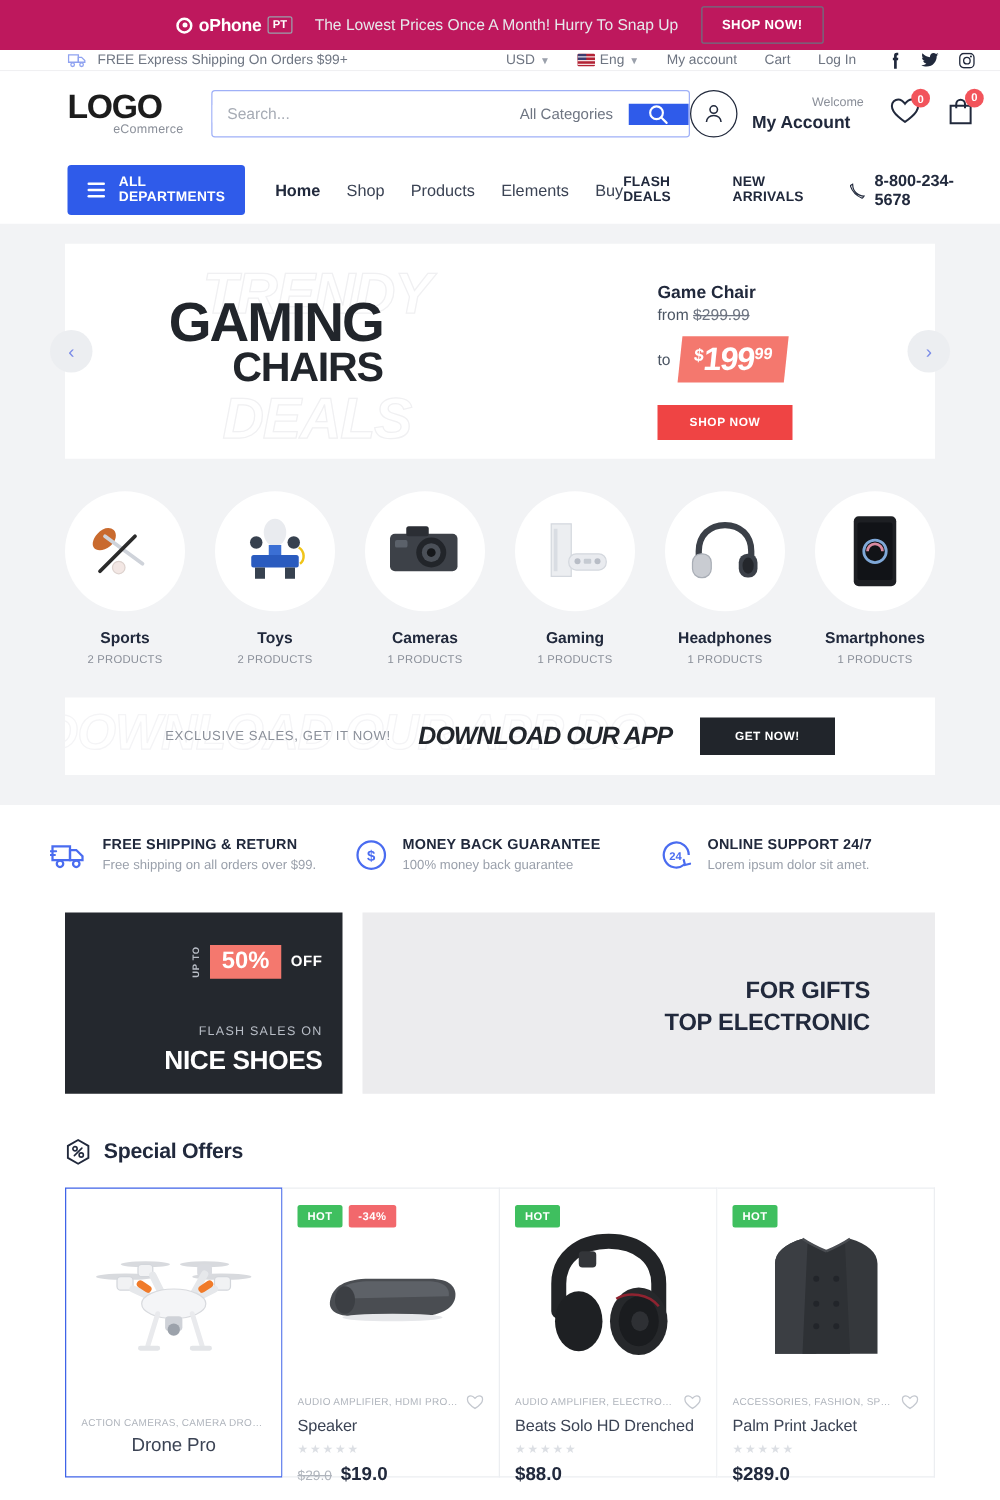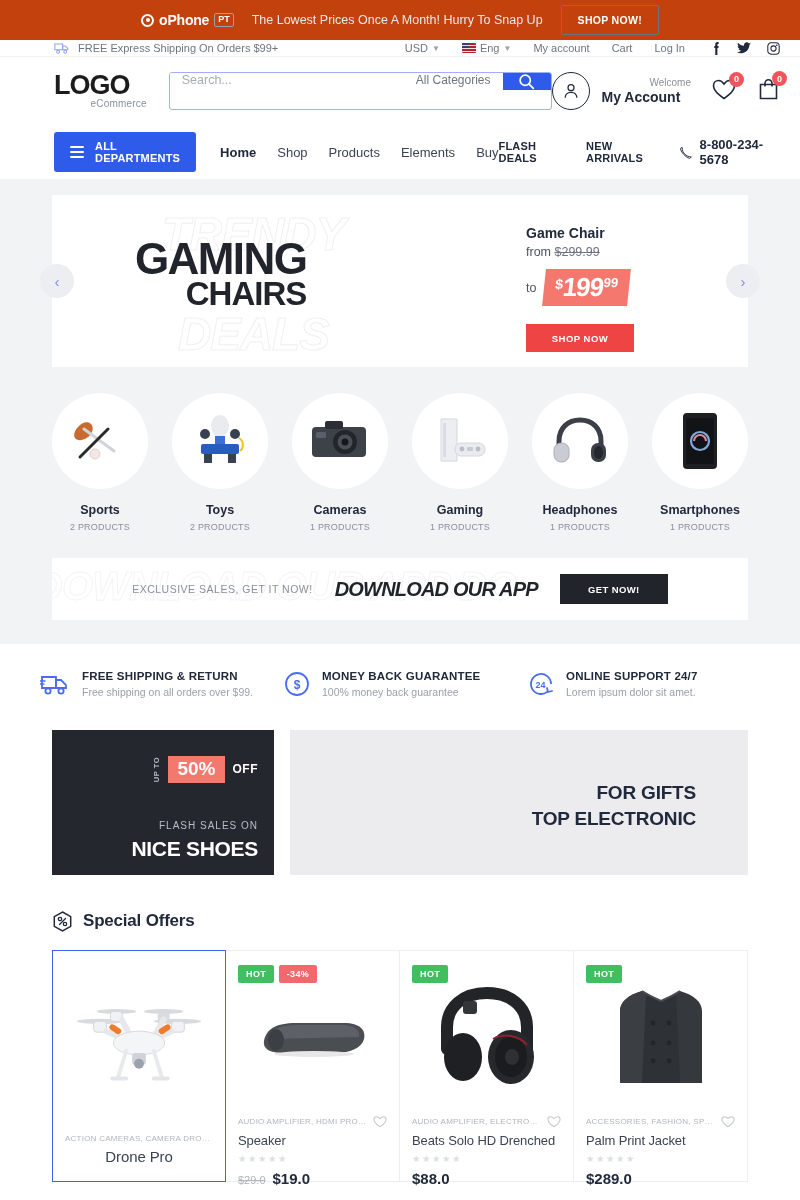--- a/index.html
+++ b/index.html
@@ -7,21 +7,21 @@
     width: 800px; height: 1200px;
     overflow: hidden;
     font-family: "Liberation Sans", sans-serif;
     background: #ffffff;
     color: #21293c;
   }
   .page { width: 800px; position: relative; }
 
   
   .announce {
-    background: #c2410c; height: 40px;
+    background: #be185d; height: 40px;
     display: flex; align-items: center; justify-content: center; gap: 18px;
   }
   .announce .brand { display: flex; align-items: center; gap: 5px; }
   .announce .brand .ring {
     width: 13px; height: 13px; border-radius: 50%;
     border: 2px solid #fff; display: flex; align-items: center; justify-content: center;
   }
   .announce .brand .ring i { width: 4px; height: 4px; background: #fff; border-radius: 50%; display: block; }
   .announce .brand .bname { color: #fff; font-weight: 700; font-size: 14px; letter-spacing: -.2px; }
   .announce .brand .tag {
@@ -59,21 +59,21 @@
   }
   .social { display: flex; align-items: center; gap: 16px; margin-left: 6px; }
   .social span { color: #21293c; display: flex; align-items: center; }
 
   
   .header { height: 68px; display: flex; align-items: center; padding: 0 20px 0 54px; background: #fff; }
   .logo { width: 96px; }
   .logo .l1 { font-size: 27px; font-weight: 800; letter-spacing: -1px; line-height: .95; color: #1c1c1c; }
   .logo .l2 { font-size: 10px; color: #8a8f99; text-align: right; letter-spacing: .2px; }
   .search {
-    margin-left: 22px; display: flex; align-items: flex-start;
+    margin-left: 22px; display: flex; align-items: center;
     width: 396px; height: 38px; border: 1px solid #9fb0f7; border-radius: 3px; overflow: hidden;
   }
   .search input {
     flex: 1; border: 0; outline: 0; padding: 0 12px; font-size: 12.5px;
     font-family: "Liberation Sans", sans-serif; color: #4b5563;
   }
   .search input::placeholder { color: #a7acb5; }
   .search .cats {
     display: flex; align-items: center; padding: 0 12px; font-size: 12px; color: #6e7582; cursor: pointer;
   }

